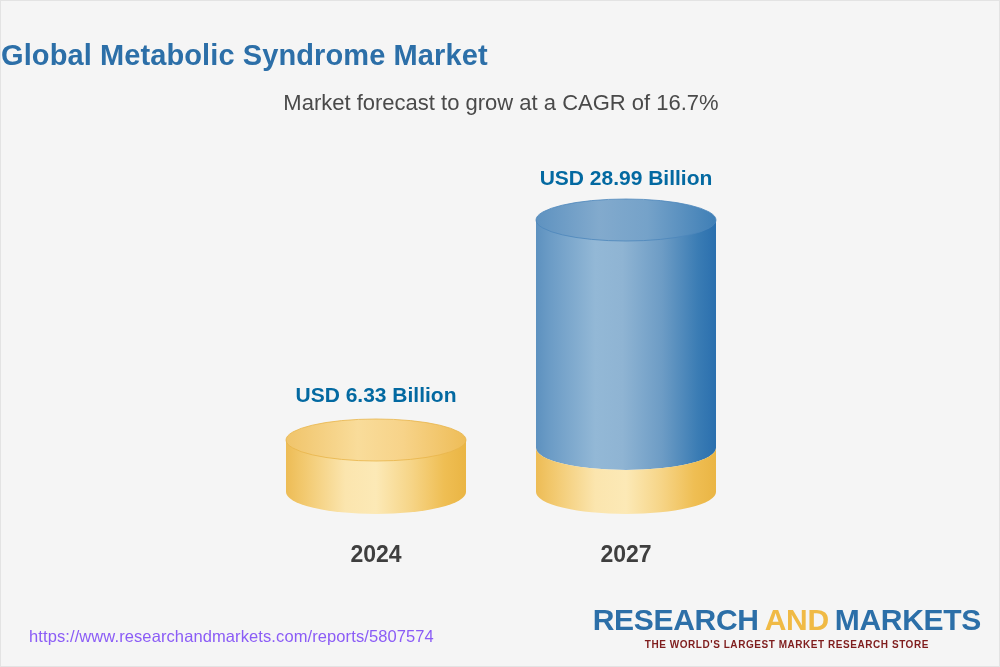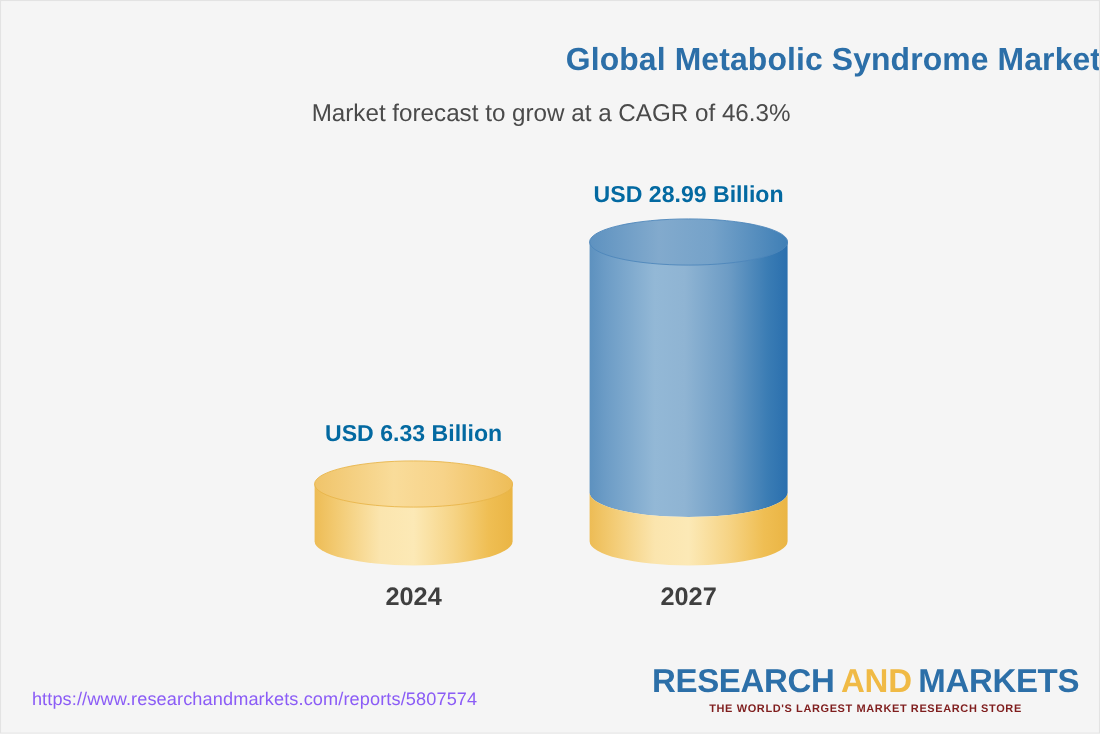--- a/index.html
+++ b/index.html
@@ -23,21 +23,21 @@
     border: 1px solid #e3e3e3;
     overflow: hidden;
   }
 
   
   .chart-title {
     position: absolute;
     left: 0;
     top: 38px;
     width: 1000px;
-    text-align: right;
+    text-align: left;
     font-size: 29px;
     font-weight: bold;
     color: #2c6fa8;
     letter-spacing: 0.1px;
   }
   .chart-subtitle {
     position: absolute;
     left: 0;
     top: 89px;
     width: 1000px;
@@ -83,21 +83,21 @@
   .g2024 .cyl-wrap { top: 262px; width: 184px; height: 100px; }
   .g2028 .cyl-wrap { top: 42px;  width: 184px; height: 320px; }
 
   .cyl-svg { display: block; }
 
   
   .cat-label {
     position: absolute;
     width: 184px;
     text-align: center;
-    top: 373px;
+    top: 385px;
     left: 0;
     font-size: 23px;
     font-weight: bold;
     color: #3f3f3f;
   }
 
   
   .footer {
     position: absolute;
     left: 0;
@@ -136,21 +136,21 @@
     letter-spacing: 0.55px;
     white-space: nowrap;
   }
 </style>
 </head>
 <body>
 
 <div class="canvas">
 
   <div class="chart-title">Global Metabolic Syndrome Market</div>
-  <div class="chart-subtitle">Market forecast to grow at a CAGR of 46.3%</div>
+  <div class="chart-subtitle">Market forecast to grow at a CAGR of 16.7%</div>
 
   <div class="plot">
 
     <div class="bar-group g2024">
 
       <div class="value-label">USD 6.33 Billion</div>
 
       <div class="cyl-wrap">
         <svg class="cyl-svg" width="184" height="100" viewBox="0 0 184 100">
           <defs>

